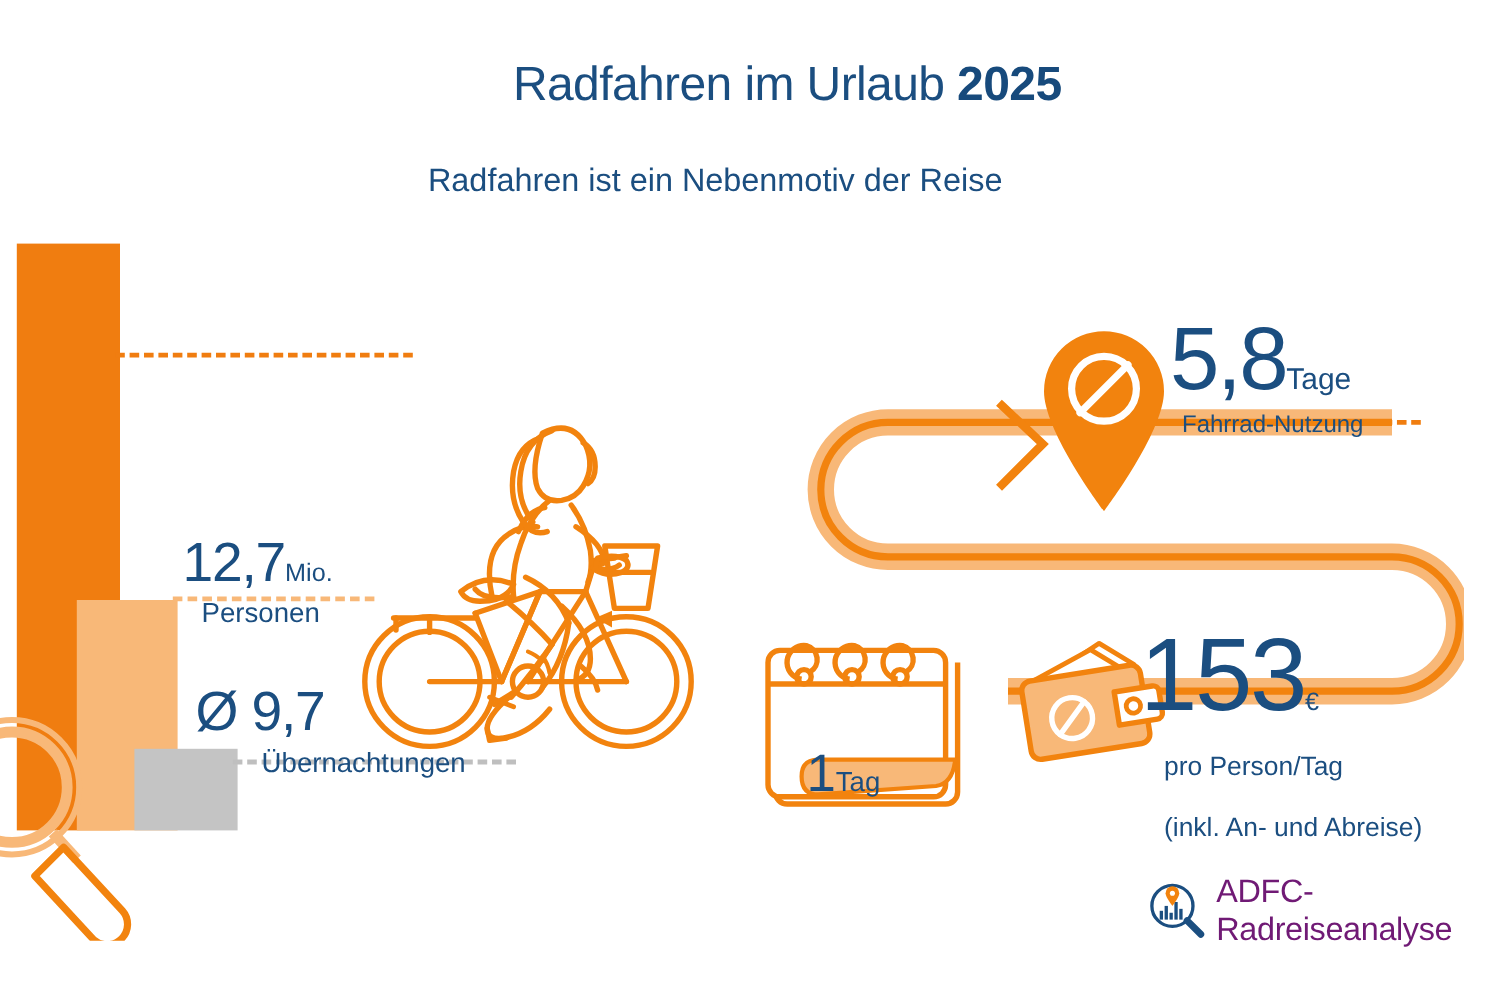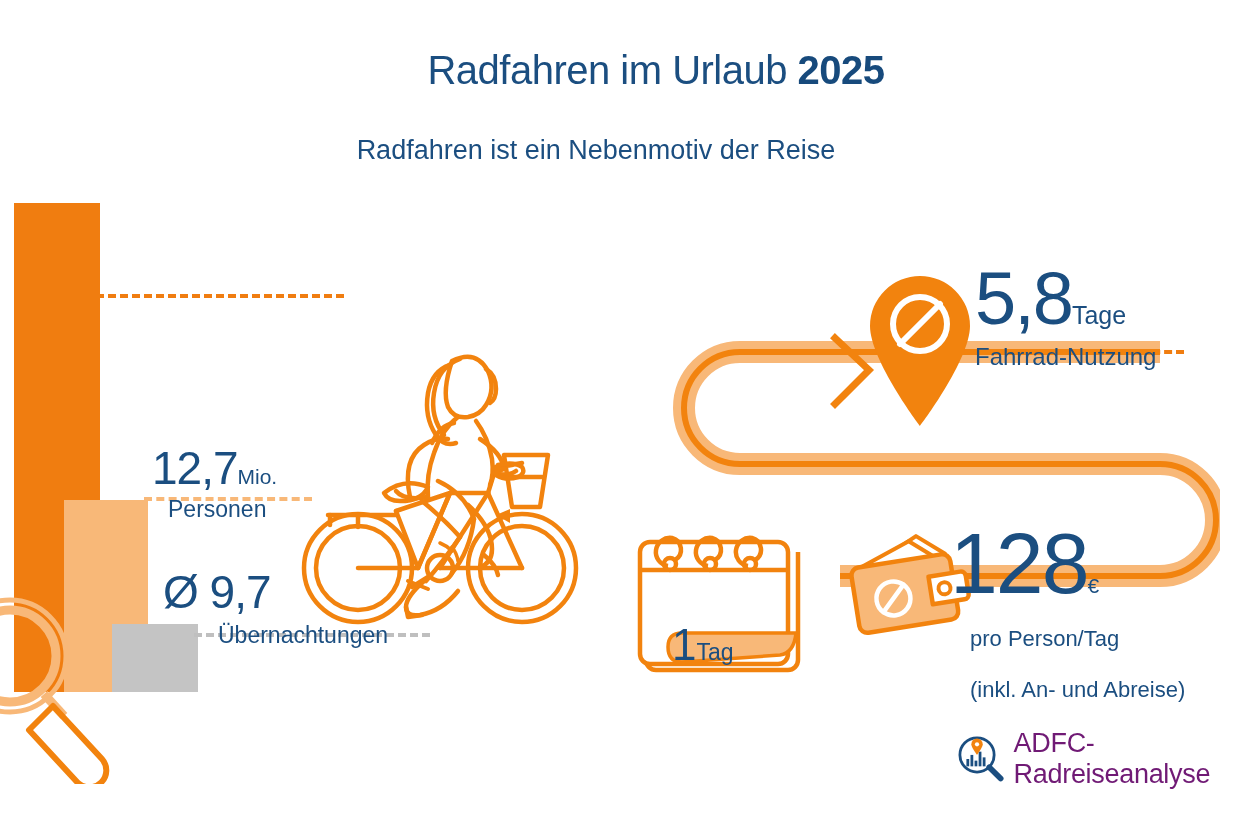--- a/index.html
+++ b/index.html
@@ -46,21 +46,21 @@
   #stat-reisen{left:118px;top:212px;}
   #stat-reisen .cap{margin-top:12px;margin-left:24px;}
 
   #stat-personen{left:152px;top:448px;}
   #stat-personen .cap{margin-top:7px;margin-left:16px;font-size:23px;}
 
   #stat-uebernacht{left:163px;top:572px;}
   #stat-uebernacht .cap{margin-top:9px;margin-left:55px;font-size:23px;}
 
   #stat-tage{left:975px;top:266px;}
-  #stat-tage .cap{margin-top:10px;font-size:24px;}
+  #stat-tage .cap{margin-top:10px;margin-left:10px;font-size:20px;}
 
   #stat-euro{left:950px;top:525px;}
   #stat-euro .big{font-size:86px;}
   #stat-euro .cap2{margin-top:24px;margin-left:20px;}
 
   
   #logo{position:absolute;left:955px;top:728px;display:flex;align-items:center;}
   #logo .logo-text{font-size:27px;color:#701a75;margin-left:8px;letter-spacing:-0.3px;}
 </style>
 </head>
@@ -220,21 +220,21 @@
 
       <path d="M92 52 L124 52 a5 5 0 0 1 5 5 L129 75 a5 5 0 0 1 -5 5 L92 80Z" fill="#ffffff" stroke="#F2830E" stroke-width="4.5" stroke-linejoin="round"></path>
       <circle cx="106" cy="66" r="6" fill="#ffffff" stroke="#F2830E" stroke-width="4"></circle>
 
       <circle cx="54" cy="68" r="17" fill="none" stroke="#ffffff" stroke-width="4.5"></circle>
       <path d="M42 80 L66 56" stroke="#ffffff" stroke-width="4.5" stroke-linecap="round"></path>
     </g>
   </svg>
 
   <div class="stat" id="stat-euro">
-    <span class="big">128</span><span class="unit-sm">€</span>
+    <span class="big">153</span><span class="unit-sm">€</span>
     <span class="cap2">pro Person/Tag</span>
     <span class="cap2">(inkl. An- und Abreise)</span>
   </div>
 
   <div id="logo">
     <svg width="62" height="62" viewBox="0 0 62 62">
       <circle cx="27" cy="26" r="21" fill="none" stroke="#1b4e80" stroke-width="3.4"></circle>
       <path d="M42 41 L56 55" stroke="#1b4e80" stroke-width="7" stroke-linecap="round"></path>
 
       <rect x="14" y="31" width="3.4" height="9" fill="#1b4e80"></rect>

